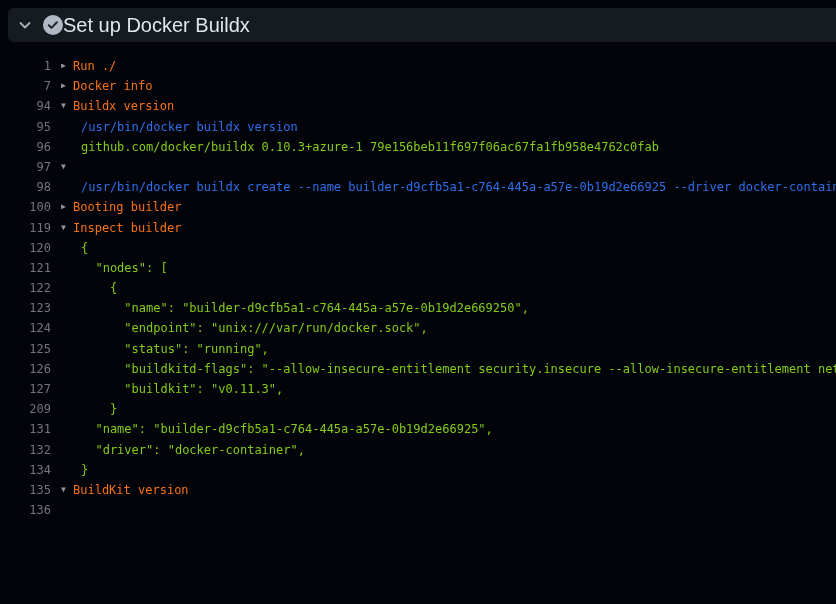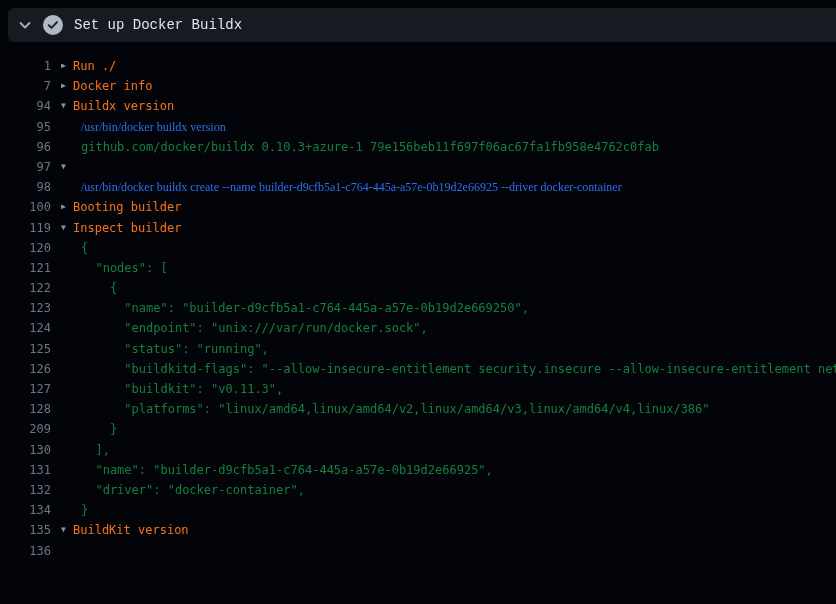--- a/index.html
+++ b/index.html
@@ -8,38 +8,38 @@
     background:#02040a;font-family:"Liberation Sans",sans-serif;
   }
   .step-header{
     position:absolute;top:8px;left:8px;right:0;height:34px;
     background:#161b22;border-radius:6px 0 0 6px;
     display:flex;align-items:center;cursor:pointer;
   }
   .chev{margin-left:9px;display:flex;align-items:center;}
   .check{margin-left:10px;display:flex;align-items:center;}
   .step-title{
-    margin-left:11px;font-size:14px;font-weight:500;color:#e0e6ed;
-    font-family:Liberation Mono, monospace;
+    font-size:20px;font-weight:500;color:#e0e6ed;
+    font-family:Liberation Sans, sans-serif;
   }
   .log{
     position:absolute;top:56px;left:0;right:0;
     font-family:"DejaVu Sans Mono","Liberation Mono",monospace;
     font-size:12px;
   }
   .row{display:flex;height:20.2px;line-height:20.2px;white-space:pre;}
   .num{
     flex:0 0 51px;text-align:right;color:#6e7681;cursor:pointer;
   }
   .arrow{
     margin-left:10px;width:12px;flex:0 0 12px;font-size:8px;color:#8b949e;
   }
   .gtitle{color:#f97316;}
-  .ltext{margin-left:30px;color:#15803d;}
-  .command .ltext{color:#2f6feb;font-family:Liberation Serif, serif;}
+  .ltext{margin-left:30px;color:#84cc16;}
+  .command .ltext{color:#2f6feb;}
   .group{cursor:pointer;}
 </style>
 </head>
 <body>
 
 <div class="viewport">
 
   <div class="step-header">
     <span class="chev">
       <svg width="16" height="16" viewBox="0 0 16 16" fill="none">
@@ -66,23 +66,21 @@
       <div class="row group_collapsed group"><span class="num">100</span><span class="arrow">▶</span><span class="gtitle">Booting builder</span></div>
       <div class="row group_expanded group"><span class="num">119</span><span class="arrow">▼</span><span class="gtitle">Inspect builder</span></div>
       <div class="row output"><span class="num">120</span><span class="ltext">{</span></div>
       <div class="row output"><span class="num">121</span><span class="ltext">  "nodes": [</span></div>
       <div class="row output"><span class="num">122</span><span class="ltext">    {</span></div>
       <div class="row output"><span class="num">123</span><span class="ltext">      "name": "builder-d9cfb5a1-c764-445a-a57e-0b19d2e669250",</span></div>
       <div class="row output"><span class="num">124</span><span class="ltext">      "endpoint": "unix:///var/run/docker.sock",</span></div>
       <div class="row output"><span class="num">125</span><span class="ltext">      "status": "running",</span></div>
       <div class="row output"><span class="num">126</span><span class="ltext">      "buildkitd-flags": "--allow-insecure-entitlement security.insecure --allow-insecure-entitlement network.host",</span></div>
       <div class="row output"><span class="num">127</span><span class="ltext">      "buildkit": "v0.11.3",</span></div>
-      <div class="row output"><span class="num">128</span><span class="ltext">      "platforms": "linux/amd64,linux/amd64/v2,linux/amd64/v3,linux/amd64/v4,linux/386"</span></div>
       <div class="row output"><span class="num">209</span><span class="ltext">    }</span></div>
-      <div class="row output"><span class="num">130</span><span class="ltext">  ],</span></div>
       <div class="row output"><span class="num">131</span><span class="ltext">  "name": "builder-d9cfb5a1-c764-445a-a57e-0b19d2e66925",</span></div>
       <div class="row output"><span class="num">132</span><span class="ltext">  "driver": "docker-container",</span></div>
       <div class="row output"><span class="num">134</span><span class="ltext">}</span></div>
       <div class="row group_expanded group"><span class="num">135</span><span class="arrow">▼</span><span class="gtitle">BuildKit version</span></div>
       <div class="row output"><span class="num">136</span></div>
     </div>
 
 </div>
 
 </body></html>

